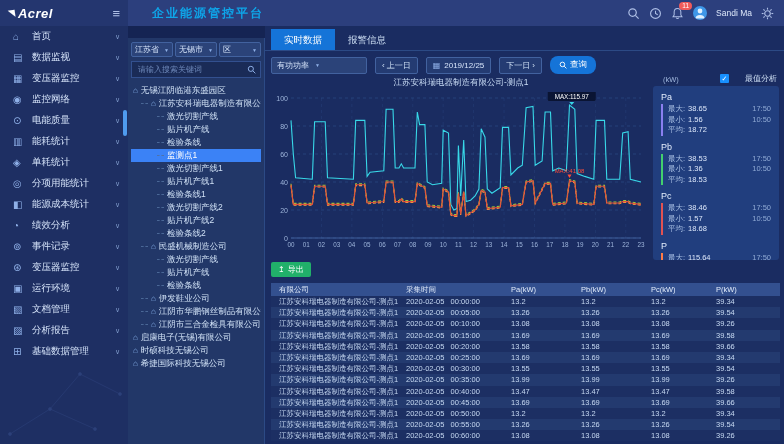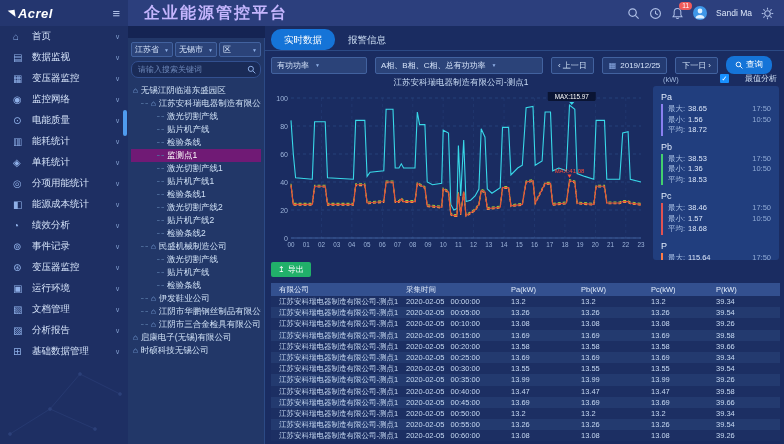--- a/index.html
+++ b/index.html
@@ -4,58 +4,58 @@
 <style>
   html,body{margin:0;padding:0;width:784px;height:444px;overflow:hidden;
     background:#152453;font-family:"Liberation Sans","DejaVu Sans",sans-serif;}
   .app{position:relative;width:784px;height:444px;color:#cfe0f5;font-size:10px;}
   
   .header{position:absolute;left:0;top:0;width:784px;height:26px;background:#2c3f7d;z-index:5;display:flex;align-items:center;}
   .logo-area{width:128px;height:26px;background:#24366f;display:flex;align-items:center;padding-left:8px;box-sizing:border-box;}
   .logo-mark{color:#fff;font-size:9px;margin-right:3px;transform:rotate(-8deg);}
   .logo-text{color:#fff;font-style:italic;font-weight:bold;font-size:13px;letter-spacing:.5px;}
   .hamburger{margin-left:auto;margin-right:8px;color:#aebfe6;font-size:13px;cursor:pointer;}
-  .app-title{margin-left:16px;color:#c4b5fd;font-size:16px;font-weight:bold;letter-spacing:2px;}
+  .app-title{margin-left:24px;color:#0ea5e9;font-size:12px;font-weight:bold;letter-spacing:2px;}
   .header-right{margin-left:auto;display:flex;align-items:center;gap:9px;padding-right:10px;justify-content:space-between;}
   .hicon{width:13px;height:13px;display:inline-block;}
   .bell-wrap{position:relative;width:13px;height:13px;}
   .badge{position:absolute;top:-5px;right:-8px;background:#f05b5b;color:#fff;font-size:6.5px;line-height:8px;padding:0 3px;border-radius:5px;}
   .avatar{width:14px;height:14px;border-radius:50%;background:#3e97e8;display:flex;align-items:center;justify-content:center;overflow:hidden;}
   .user-name{color:#dce7fa;font-size:8.5px;}
   
   .sidebar{position:absolute;left:0;top:26px;width:128px;height:418px;background:#1e2f63;overflow:hidden;}
   .side-item{height:21px;display:flex;align-items:center;padding:0 8px 0 13px;cursor:pointer;}
   .s-ico{width:15px;color:#8fb0e8;font-size:10px;flex:none;}
   .s-lab{color:#d6e4fa;font-size:9.5px;white-space:nowrap;overflow:hidden;flex:1;margin-left:4px;}
   .s-chev{color:#7d97c8;font-size:7px;flex:none;}
   .scroll-thumb{position:absolute;right:1px;top:84px;width:4px;height:26px;border-radius:2px;background:#4f9bee;}
   .constellation{position:absolute;left:0;bottom:0;opacity:.14;}
   
   .tree-panel{position:absolute;left:128px;top:38px;width:137px;height:418px;background:#223768;border-right:1px solid #2c4a85;box-sizing:border-box;padding:4px 3px;overflow:hidden;}
   .selects{display:flex;gap:2px;}
   .rsel{flex:1;height:15px;background:#2b4379;border:1px solid #42629f;border-radius:2px;display:flex;align-items:center;padding:0 3px;box-sizing:border-box;cursor:pointer;}
   .rsel .lab{flex:1;font-size:8px;color:#d6e4fa;white-space:nowrap;overflow:hidden;}
   .caret{font-size:5px;color:#8fb0e8;}
-  .searchbox{margin-top:4px;height:15px;background:#1a2b57;border:1px solid #33508f;border-radius:7px;display:flex;align-items:center;padding:0 4px;}
+  .searchbox{margin-top:4px;height:15px;background:#1a2b57;border:1px solid #33508f;border-radius:0;display:flex;align-items:center;padding:0 4px;}
   .searchbox input{flex:1;background:transparent;border:none;outline:none;color:#cfe0f5;font-size:8px;width:100px;}
   .searchbox input::placeholder{color:#6d87b8;}
   .tree-list{margin-top:6px;}
   .t-node{height:13px;line-height:13px;font-size:8.5px;color:#cfe0f5;white-space:nowrap;overflow:hidden;cursor:pointer;}
   .t-node.lvl0{padding-left:2px;}
   .t-node.lvl1{padding-left:10px;}
   .t-node.lvl2{padding-left:26px;}
   .t-node.lvl3{padding-left:40px;}
-  .t-node.sel{background:#701a75;color:#fff;padding-left:26px;}
+  .t-node.sel{background:#3b82f6;color:#fff;padding-left:26px;}
   .t-dash{display:inline-block;width:7px;border-top:1px dashed #51709f;vertical-align:middle;margin-right:3px;opacity:.85;}
   .t-ico{color:#86b0ea;font-size:8px;margin-right:3px;}
   
   .main{position:absolute;left:265px;top:26px;width:519px;height:418px;background:#1a2c61;}
   .tabs{position:absolute;left:0;top:3px;width:519px;height:22px;border-bottom:1px solid #2c4a85;display:flex;padding-left:6px;box-sizing:border-box;}
   .tab{padding:0 13px;line-height:21px;font-size:9.5px;color:#cfe0f5;cursor:pointer;}
-  .tab.active{background:#1574d8;color:#fff;border-radius:10px;}
+  .tab.active{background:#1574d8;color:#fff;}
   .filters{position:absolute;left:6px;top:30px;height:18px;display:flex;align-items:center;gap:8px;}
   .fsel{height:17px;background:#2b4379;border:1px solid #42629f;border-radius:2px;display:flex;align-items:center;padding:0 5px;box-sizing:border-box;cursor:pointer;}
   .fsel .lab{font-size:8px;color:#d6e4fa;white-space:nowrap;margin-right:6px;}
   .fsel1{width:96px;}
   .fsel2{width:168px;}
   .daybtn{height:17px;background:#243b72;border:1px solid #42629f;border-radius:2px;color:#cfe0f5;font-size:8px;display:flex;align-items:center;padding:0 6px;box-sizing:border-box;cursor:pointer;gap:2px;}
   .datebox{height:17px;background:#243b72;border:1px solid #42629f;border-radius:2px;color:#d6e4fa;font-size:8px;display:flex;align-items:center;gap:4px;padding:0 6px;box-sizing:border-box;cursor:pointer;}
   .cal{color:#8fb0e8;font-size:8px;}
   .querybtn{height:18px;background:#1574d8;border:none;border-radius:8px;color:#fff;font-size:8.5px;display:flex;align-items:center;gap:3px;padding:0 9px;cursor:pointer;}
   .chart-title{position:absolute;left:10px;top:51px;width:372px;text-align:center;font-size:8.5px;color:#c9dcf5;}
@@ -269,36 +269,33 @@
         <div class="t-node lvl2"><span class="t-dash"></span><span class="t-lab">检验条线2</span></div>
         <div class="t-node lvl1"><span class="t-dash"></span><span class="t-ico">⌂</span><span class="t-lab">民盛机械制造公司</span></div>
         <div class="t-node lvl2"><span class="t-dash"></span><span class="t-lab">激光切割产线</span></div>
         <div class="t-node lvl2"><span class="t-dash"></span><span class="t-lab">贴片机产线</span></div>
         <div class="t-node lvl2"><span class="t-dash"></span><span class="t-lab">检验条线</span></div>
         <div class="t-node lvl1"><span class="t-dash"></span><span class="t-ico">⌂</span><span class="t-lab">伊发鞋业公司</span></div>
         <div class="t-node lvl1"><span class="t-dash"></span><span class="t-ico">⌂</span><span class="t-lab">江阴市华鹏钢丝制品有限公司</span></div>
         <div class="t-node lvl1"><span class="t-dash"></span><span class="t-ico">⌂</span><span class="t-lab">江阴市三合金检具有限公司</span></div>
         <div class="t-node lvl0"><span class="t-ico">⌂</span><span class="t-lab">启康电子(无锡)有限公司</span></div>
         <div class="t-node lvl0"><span class="t-ico">⌂</span><span class="t-lab">时硕科技无锡公司</span></div>
+        <div class="t-node lvl0"><span class="t-ico">⌂</span><span class="t-lab">希捷国际科技无锡公司</span></div>
       </div>
   </div>
 
   <div class="main">
     <div class="tabs">
       <div class="tab active">实时数据</div>
       <div class="tab">报警信息</div>
     </div>
 
     <div class="filters">
       <div class="fsel fsel1">
           <span class="lab">有功功率</span>
-          <span class="caret">▼</span>
-        </div>
-      <div class="fsel fsel2">
-          <span class="lab">A相、B相、C相、总有功功率</span>
           <span class="caret">▼</span>
         </div>
       <div class="daybtn">
           <span>‹</span>
           <span>上一日</span>
         </div>
       <div class="datebox">
           <span class="cal">▦</span>
           <span>2019/12/25</span>
         </div>

